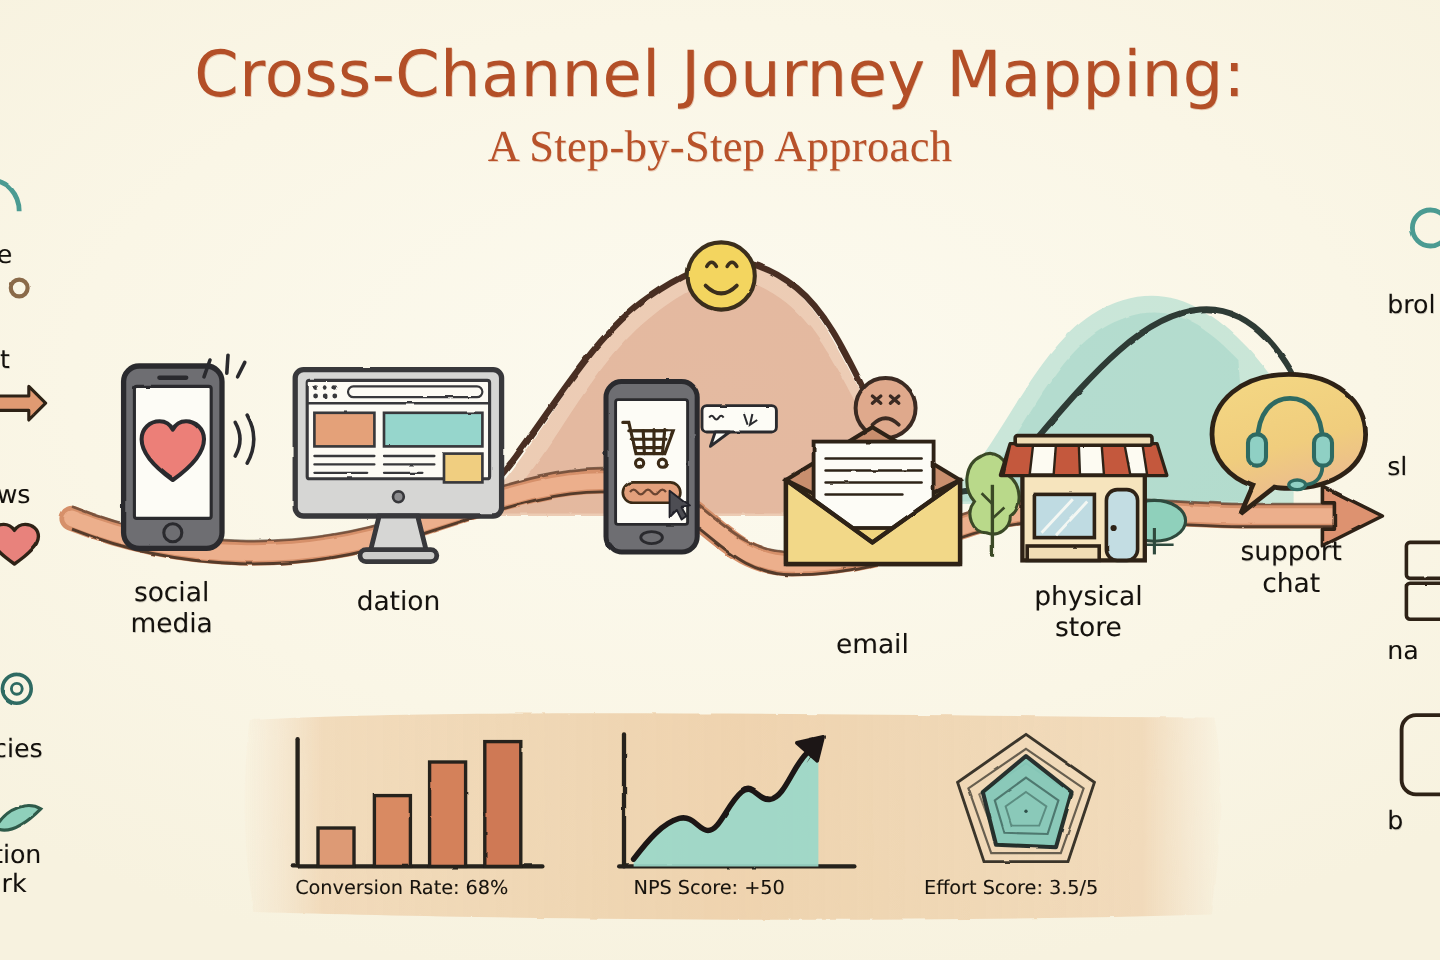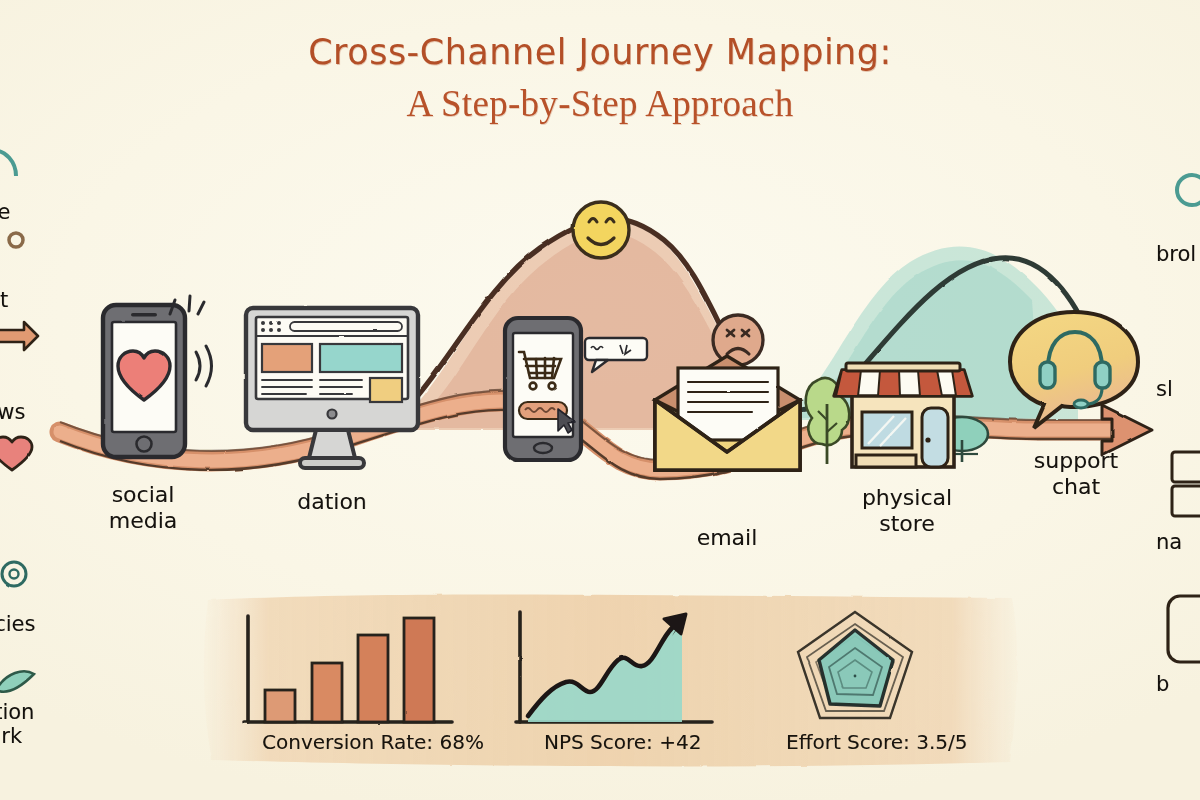--- a/index.html
+++ b/index.html
@@ -22,21 +22,21 @@
     width: 1200px; height: 800px;
     pointer-events: none;
   }
   
   #title-block {
     position: absolute; left: 0; top: 34px; width: 1200px;
     text-align: center;
   }
   .title-main {
     font-family: "DejaVu Sans", sans-serif;
-    font-size: 35px;
+    font-size: 53px;
     font-weight: 400;
     color: #b34f27;
     letter-spacing: 0.5px;
     line-height: 1.08;
     text-shadow: 0.6px 0.6px 0 rgba(179,79,39,0.28);
   }
   .title-sub {
     font-family: Liberation Serif, serif;
     font-size: 37px;
     font-weight: 400;
@@ -53,25 +53,24 @@
     color: #15120e;
     text-align: center;
     line-height: 1.18;
     white-space: pre-line;
     text-shadow: 0.4px 0.4px 0 rgba(0,0,0,0.18);
   }
   
   .metric-label {
     position: absolute;
     font-family: "DejaVu Sans", sans-serif;
-    font-size: 20px;
+    font-size: 16px;
     color: #17130d;
     white-space: nowrap;
     text-shadow: 0.4px 0.4px 0 rgba(0,0,0,0.2);
-    margin-left: 16px;
   }
   
   .edge-text {
     position: absolute;
     font-family: "DejaVu Sans", sans-serif;
     font-size: 21px;
     color: #13100c;
     white-space: pre-line;
     line-height: 1.16;
     text-shadow: 0.4px 0.4px 0 rgba(0,0,0,0.18);
@@ -358,21 +357,21 @@
   <div class="chan-label" style="left:88px;  top:482px; width:110px;">social
 media</div>
   <div class="chan-label" style="left:272px; top:489px; width:120px;">dation</div>
   <div class="chan-label" style="left:680px; top:525px; width:94px;">email</div>
   <div class="chan-label" style="left:845px; top:485px; width:124px;">physical
 store</div>
   <div class="chan-label" style="left:1018px;top:448px; width:116px;">support
 chat</div>
 
   <div class="metric-label" style="left:246px; top:730px;">Conversion Rate: 68%</div>
-  <div class="metric-label" style="left:528px; top:730px;">NPS Score: +42</div>
+  <div class="metric-label" style="left:528px; top:730px;">NPS Score: +50</div>
   <div class="metric-label" style="left:770px; top:730px;">Effort Score: 3.5/5</div>
 
   <div class="edge-text edge-left" style="top:176px;">na
 ette</div>
   <div class="edge-text edge-left" style="top:288px;">oint
 s</div>
   <div class="edge-text edge-left" style="top:400px;">rrows</div>
 
   <div class="edge-text edge-left" style="top:588px;">r
 encies</div>

